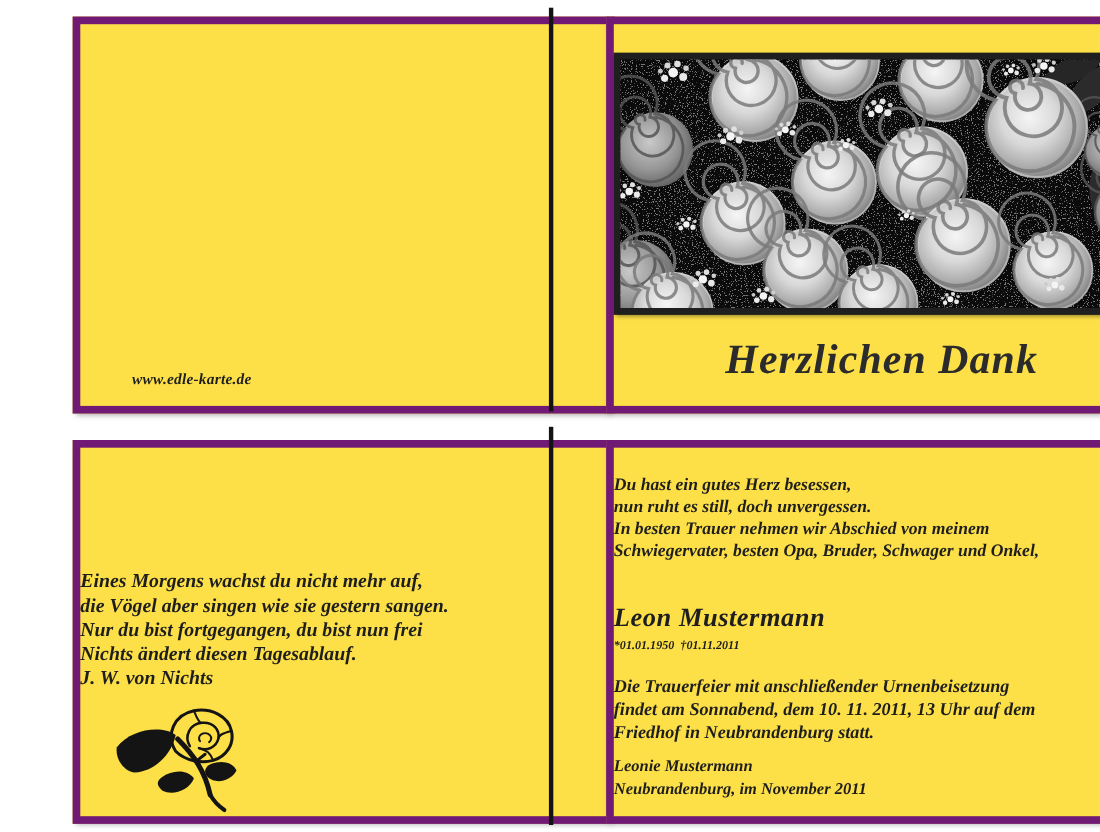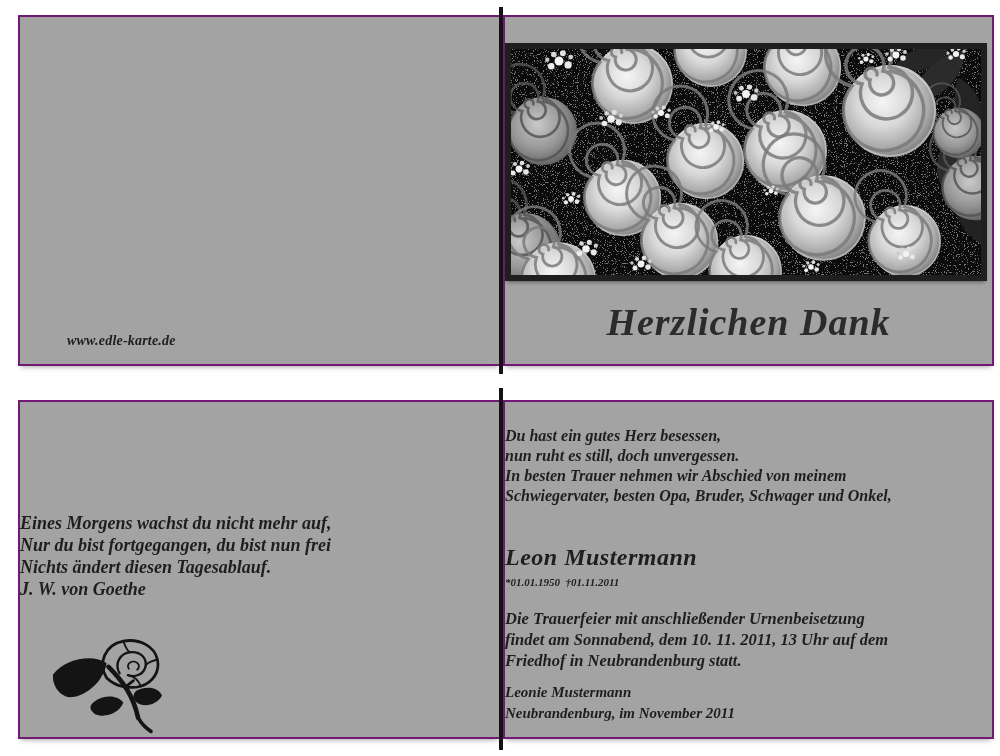--- a/index.html
+++ b/index.html
@@ -1,19 +1,19 @@
 <!DOCTYPE html>
 <html><head>
 <meta charset="utf-8">
 <style>
   html,body{margin:0;padding:0;background:#ffffff;}
   .canvas{position:relative;width:1000px;height:756px;background:#ffffff;overflow:hidden;
           font-family:"Liberation Serif","DejaVu Serif",serif;color:#1e1e1e;}
-  .card{position:absolute;background:#a3a3a3;border:2px solid #701a75;
-        box-shadow:0 4px 5px -3px rgba(0,0,0,.35);}
+  .card{position:absolute;background:#fde047;border:7px solid #701a75;
+        box-shadow:0 4px 5px -3px rgba(0,0,0,.35);margin-left:48px;}
   .card.tl{left:18px;top:15px;width:479px;height:347px;}
   .card.tr{left:503px;top:15px;width:487px;height:347px;}
   .card.bl{left:18px;top:400px;width:479px;height:335px;text-decoration:underline;}
   .card.br{left:503px;top:400px;width:487px;height:335px;}
   .fold{position:absolute;left:499px;width:4px;background:#131313;}
   .fold.top{top:7px;height:367px;}
   .fold.bottom{top:388px;height:362px;}
   .url{position:absolute;left:47px;top:316px;font-style:italic;font-weight:bold;
        font-size:14px;letter-spacing:.2px;}
   .photo-frame{position:absolute;left:0px;top:26px;width:470px;height:226px;
@@ -117,23 +117,24 @@
         <use href="#gyp" transform="translate(385,6)"></use>
         <use href="#gyp" transform="translate(445,5) scale(0.9)"></use>
       </svg>
     </div>
     <div class="front-title">Herzlichen Dank</div>
   </div>
 
   <div class="card bl">
     <div class="tblock poem">
       <div>Eines Morgens wachst du nicht mehr auf,</div>
+      <div>die Vögel aber singen wie sie gestern sangen.</div>
       <div>Nur du bist fortgegangen, du bist nun frei</div>
       <div>Nichts ändert diesen Tagesablauf.</div>
-      <div>J. W. von Goethe</div>
+      <div>J. W. von Nichts</div>
     </div>
     <svg class="rose-clip" viewBox="0 0 150 115">
       <g stroke="#141414" fill="none" stroke-linecap="round">
         <path d="M66,52 C56,36 64,16 84,12 C102,9 118,18 121,32 C124,45 116,57 103,61 C92,64 76,62 66,52 Z" stroke-width="3"></path>
         <path d="M80,47 C74,37 80,25 92,24 C103,23 110,31 108,40 C106,48 97,52 89,49" stroke-width="2.5"></path>
         <path d="M90,42 a6,5 0 1 1 9,1" stroke-width="2"></path>
         <path d="M84,12 C87,20 90,25 92,24" stroke-width="2"></path>
         <path d="M121,32 C113,34 108,36 108,40" stroke-width="2"></path>
         <path d="M103,61 C100,54 97,51 89,49" stroke-width="2"></path>
         <path d="M68,40 C84,56 95,72 100,95" stroke-width="5"></path>

